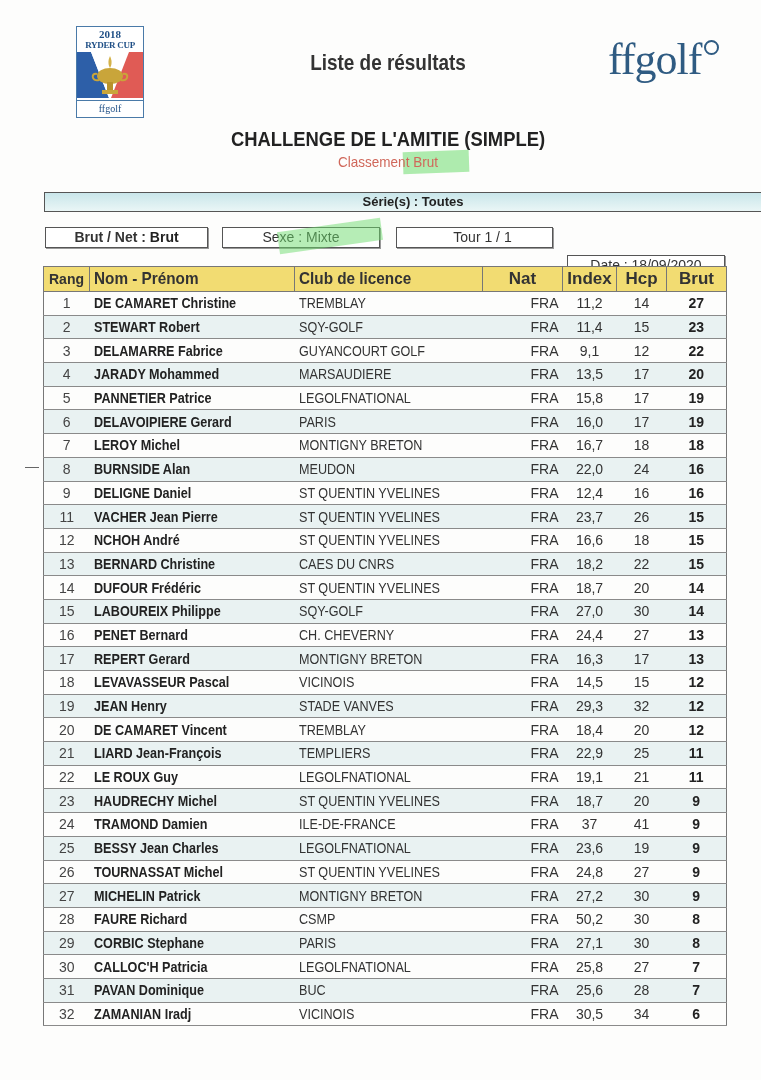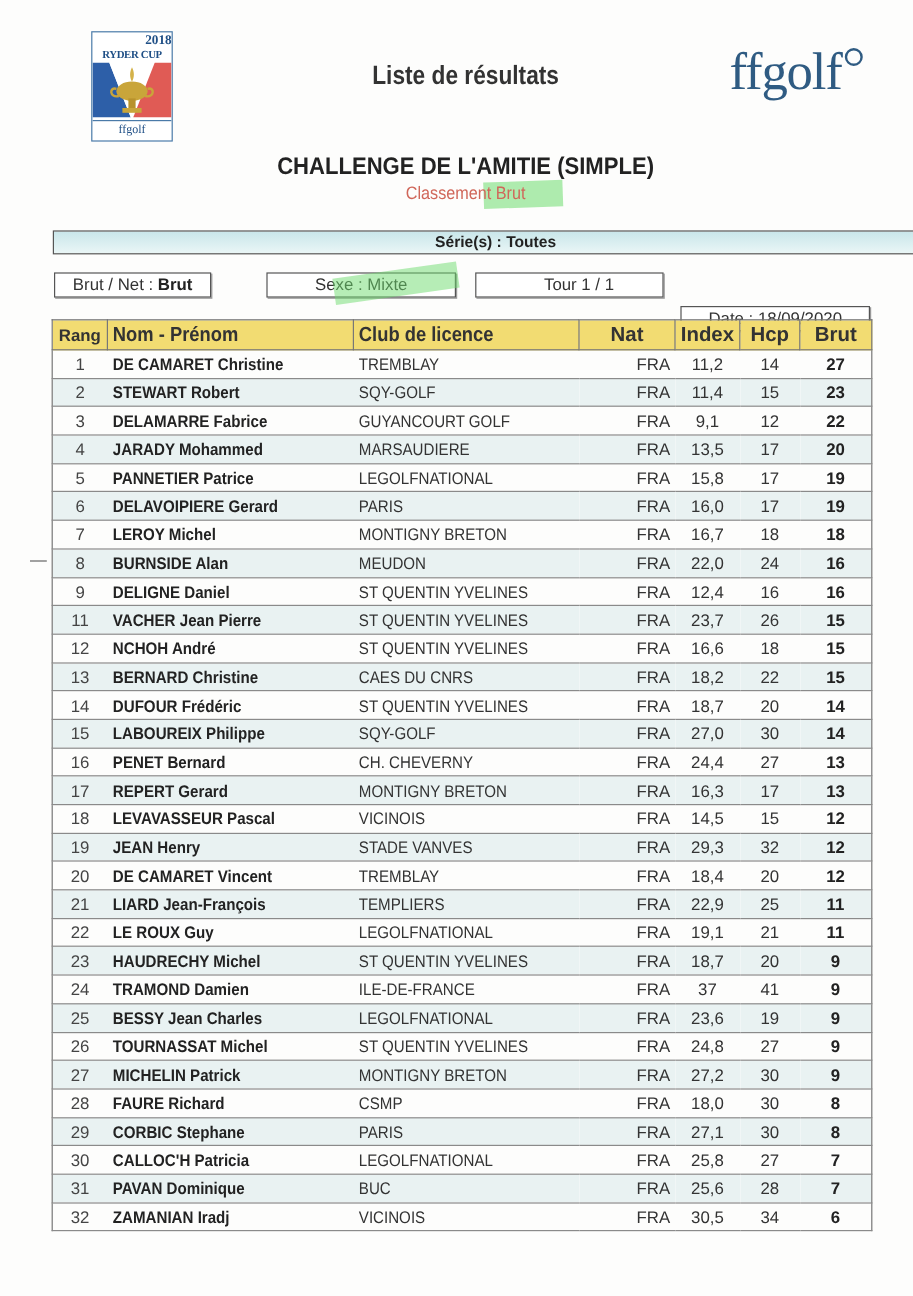--- a/index.html
+++ b/index.html
@@ -9,21 +9,21 @@
       font-family: "Liberation Sans", sans-serif;
       color: #2a2a2a;
       position: relative;
     }
     .logo-ryder {
       position: absolute; left: 76px; top: 26px; width: 68px; height: 92px;
       border: 1px solid #4a7aa8; background: #fff; box-sizing: border-box;
       overflow: hidden;
     }
     .logo-ryder .yr {
-      position: absolute; top: 2px; left: 0; width: 100%; text-align: right;
+      position: absolute; top: 2px; left: 0; width: 100%; text-align: center;
       font-family: "Liberation Serif", serif; font-weight: bold; font-size: 11px; color: #1f4f86; line-height: 11px;
     }
     .logo-ryder .rc {
       position: absolute; top: 13px; left: 0; width: 100%; text-align: center;
       font-family: "Liberation Serif", serif; font-weight: bold; font-size: 9px; color: #1f4f86; line-height: 10px; letter-spacing: -0.3px;
     }
     .logo-ryder .flag { position: absolute; top: 25px; left: 0; width: 66px; height: 46px; }
     .logo-ryder .ff {
       position: absolute; bottom: 2px; left: 0; width: 100%; text-align: center;
       font-family: "Liberation Serif", serif; font-size: 10px; color: #1f4f86; line-height: 12px;
@@ -121,21 +121,21 @@
 <div class="ffgolf">
   <span>ffgolf</span>
 <span class="reg" style="position: absolute; right: -18px; top: 6px; width: 11px; height: 11px; border: 2px solid rgb(47, 91, 130); border-radius: 50%; font-size: 0px;"></span></div>
 
 <div class="comp-title">CHALLENGE DE L'AMITIE (SIMPLE)</div>
 <div class="hl-brut"></div>
 <div class="classement">Classement Brut</div>
 
 <div class="series">Série(s) : Toutes</div>
 
-<div class="info-box" style="left:45px; width:131px;">
+<div class="info-box" style="left:45px; width:163px;font-weight:bold;">
   <span>Brut / Net :</span>
   <b>Brut</b>
 </div>
 <div class="info-box" style="left:222px; width:158px;">
   <span>Sexe :</span>
   <span>Mixte</span>
 </div>
 <div class="hl-mixte"></div>
 <div class="info-box" style="left:396px; width:157px;padding-left:16px;">Tour 1 / 1</div>
 <div class="info-box" style="left:567px; width:158px;margin-top:28px;">Date : 18/09/2020</div>
@@ -396,21 +396,21 @@
         <td class="c-nat">FRA</td>
         <td class="c-index">27,2</td>
         <td class="c-hcp">30</td>
         <td class="c-brut">9</td>
       </tr>
       <tr class="row">
         <td class="c-rang">28</td>
         <td class="c-name"><span class="cond">FAURE Richard</span></td>
         <td class="c-club"><span class="cond">CSMP</span></td>
         <td class="c-nat">FRA</td>
-        <td class="c-index">18,0</td>
+        <td class="c-index">50,2</td>
         <td class="c-hcp">30</td>
         <td class="c-brut">8</td>
       </tr>
       <tr class="row">
         <td class="c-rang">29</td>
         <td class="c-name"><span class="cond">CORBIC Stephane</span></td>
         <td class="c-club"><span class="cond">PARIS</span></td>
         <td class="c-nat">FRA</td>
         <td class="c-index">27,1</td>
         <td class="c-hcp">30</td>

